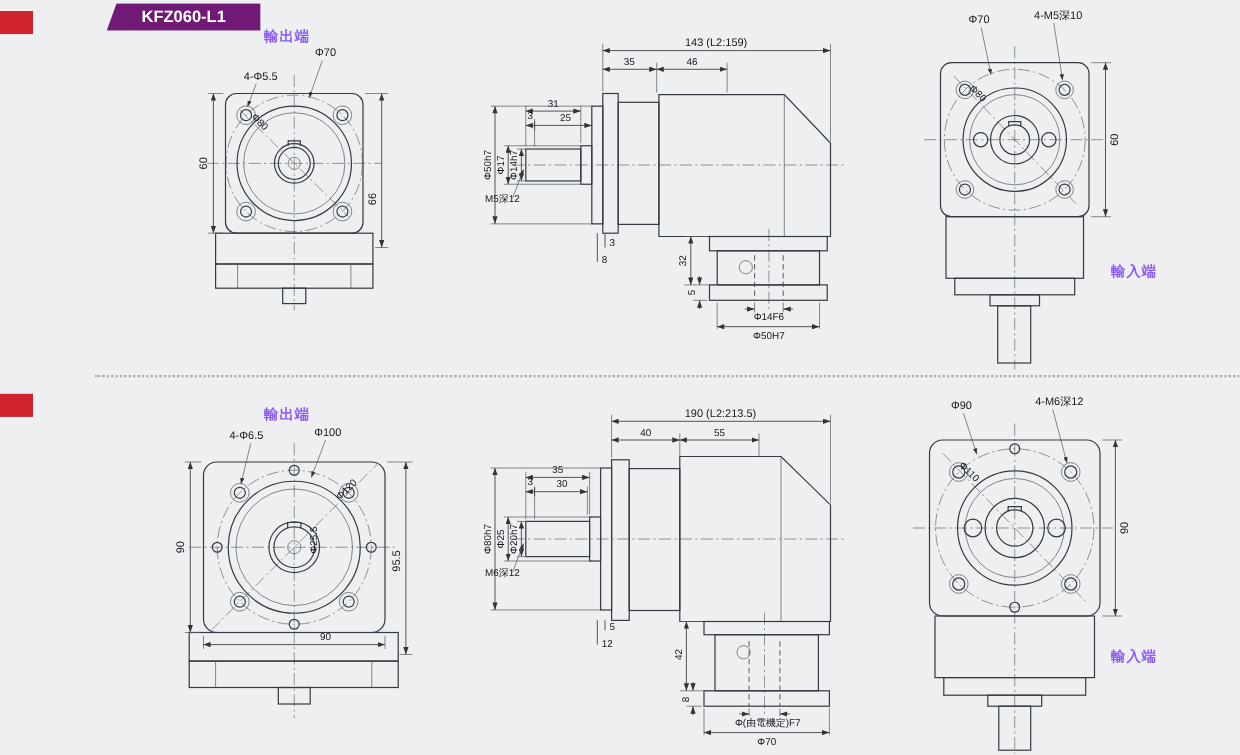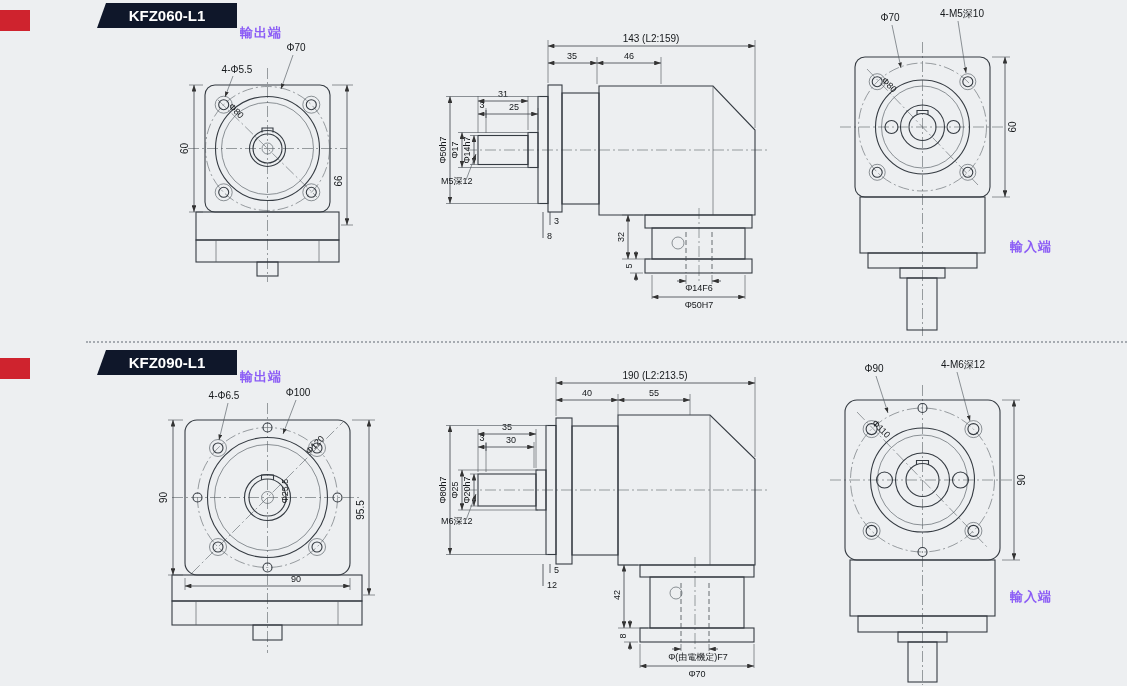--- a/index.html
+++ b/index.html
@@ -2,21 +2,21 @@
 <html><head>
 <meta charset="utf-8">
 <style>
   *{margin:0;padding:0;box-sizing:border-box}
   html,body{width:1127px;height:686px}
   body{background:#edeff1;font-family:"Liberation Sans",sans-serif;position:relative;overflow:hidden}
   .sec{position:relative;width:1127px}
   .sec1{height:341px}
   .sec2{height:345px}
   .sep{position:absolute;left:86px;right:0;top:341px;border-top:2px dotted #a6abb1}
-  .badge{position:absolute;left:97px;width:140px;height:25px;background:#0f172a;color:#fff;
+  .badge{position:absolute;left:97px;width:140px;height:25px;background:#701a75;color:#fff;
          font-weight:bold;font-size:15px;line-height:25px;text-align:center;
          clip-path:polygon(9px 0,100% 0,100% 100%,0 100%)}
   .edgemark{position:absolute;left:0;width:30px;height:21px;background:#cf232e}
   .lbl{position:absolute;font-size:13px;font-weight:bold;color:#8b5cf6;letter-spacing:1px}
   svg{position:absolute;left:0;top:0}
   svg text{font-size:10px;fill:#14171a}
   .ts{font-size:9px}
   .ln{fill:none;stroke:#353b42;stroke-width:1.1}
   .thin{fill:none;stroke:#545b62;stroke-width:0.65}
   .dim{fill:none;stroke:#3a4047;stroke-width:0.8}
@@ -210,23 +210,20 @@
       <line class="dim" x1="1005" y1="57" x2="1005" y2="197" marker-start="url(#as)" marker-end="url(#ae)"></line>
       <text class="t" text-anchor="middle" transform="rotate(-90 1016 127)" x="1016" y="127">60</text>
     </g>
   </svg>
 </section>
 
 <div class="sep"></div>
 
 <section class="sec sec2">
   <div class="edgemark" style="top:17px"></div>
-  <div class="badge" style="top:9px">
-    <span>KFZ090-L1</span>
-  </div>
   <div class="lbl" style="left:240px;top:27px">輸出端</div>
   <div class="lbl" style="left:1010px;top:247px">輸入端</div>
 
   <svg width="1127" height="345" viewBox="0 0 1127 345">
 
     <g>
       <line class="cl" x1="267.5" y1="62" x2="267.5" y2="312"></line>
       <line class="cl" x1="172" y1="156.5" x2="362" y2="156.5"></line>
       <line class="cl" x1="192" y1="232" x2="343" y2="81"></line>
       <rect class="ln" x="185" y="79" width="165" height="155" rx="12"></rect>

